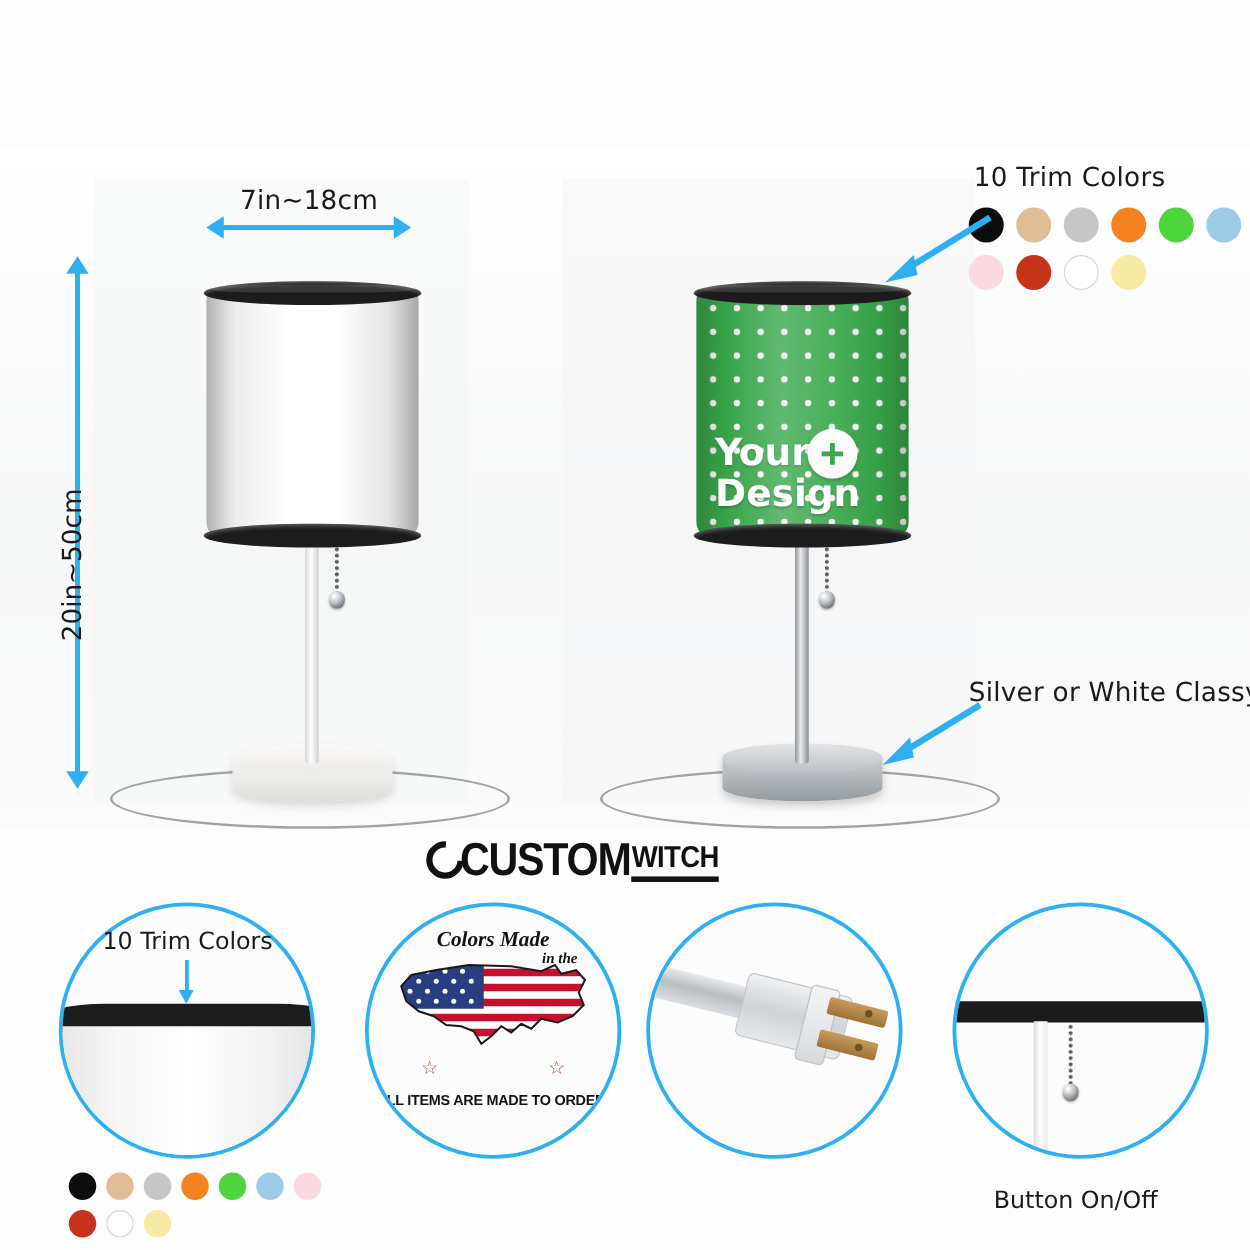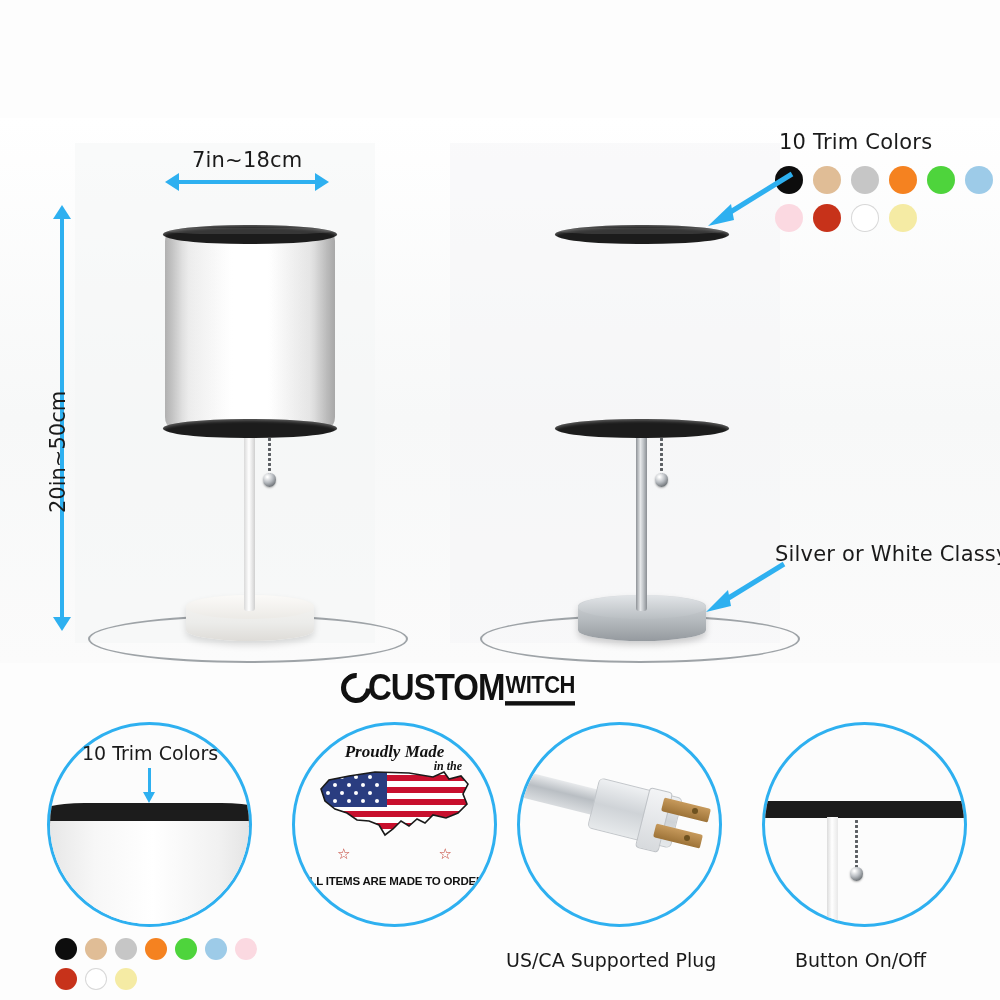--- a/index.html
+++ b/index.html
@@ -248,20 +248,31 @@
     <div class="lamp" style="left:552px; top:85px; width:180px; height:440px;">
 
       <div class="cord-ring" style="left:-72px; top:412px; width:320px; height:48px;"></div>
 
       <div class="base base-silver" style="left:26px; top:392px; width:128px; height:46px;">
         <div class="base-top base-top-silver"></div>
       </div>
 
       <div class="pole pole-silver" style="left:84px; top:222px; height:186px;"></div>
 
+      <div class="shade" style="left:5px; top:28px; width:170px; height:196px;">
+        <div class="shade-body green-body"></div>
+        <div class="dots"></div>
+        <div class="shade-gloss"></div>
+
+        <div class="design-text" style="left:15px; top:117px; font-size:30px;">Your</div>
+        <div class="plus-badge" style="left:89px; top:112px;">
+          <span>+</span>
+        </div>
+        <div class="design-text" style="left:15px; top:150px; font-size:30px;">Design</div>
+      </div>
 
       <div class="trim-top" style="left:3px; width:174px; top:22px;"></div>
       <div class="trim-bottom" style="left:3px; width:174px; bottom:auto; top:216px;"></div>
 
       <div class="chain" style="left:108px; top:234px; height:38px;"></div>
       <div class="chain-ball" style="left:103px; top:270px;"></div>
     </div>
 
     <div class="anno-label big" style="left:779px; top:12px;">10 Trim Colors</div>
 
@@ -314,21 +325,21 @@
       <div class="swatch" style="width: 22px; height: 22px; background: rgb(78, 212, 60);"></div>
       <div class="swatch" style="width: 22px; height: 22px; background: rgb(157, 203, 232);"></div>
       <div class="swatch" style="width: 22px; height: 22px; background: rgb(251, 217, 225);"></div>
       <div class="swatch" style="width: 22px; height: 22px; background: rgb(199, 50, 26);"></div>
       <div class="swatch" style="width: 22px; height: 22px; background: rgb(255, 255, 255); box-shadow: rgb(216, 216, 216) 0px 0px 0px 1px inset;"></div>
       <div class="swatch" style="width: 22px; height: 22px; background: rgb(245, 235, 164);"></div>
     </div>
 
   <div class="feature-circle" style="left:292px; top:722px; width:205px; height:205px;">
     <div class="usa-inner">
-      <div class="usa-made">Proudly Made</div>
+      <div class="usa-made">Colors Made</div>
       <div class="usa-inthe">in the</div>
 
       <svg style="position:absolute; left:18px; top:38px; width:170px; height:80px;" viewBox="0 0 170 80">
         <defs>
           <clipPath id="usmap">
             <path d="M8,26 L16,17 L36,13 L62,9 L96,10 L120,14 L131,9 L136,16 L148,13 L155,21
                      L150,31 L154,41 L145,50 L133,55 L120,52 L112,60 L104,56 L96,63 L88,58
                      L80,66 L72,72 L66,62 L56,58 L44,57 L34,50 L22,46 L12,38 Z"></path>
           </clipPath>
         </defs>
@@ -381,21 +392,20 @@
 
   <div class="feature-circle" style="left:517px; top:722px; width:205px; height:205px;">
     <div class="plug-cord" style="left:-10px; top:58px; width:120px; height:26px; transform:rotate(14deg);"></div>
     <div class="plug-body" style="left:72px; top:62px; width:86px; height:52px; transform:rotate(14deg);"></div>
     <div class="plug-face" style="left:122px; top:64px; width:24px; height:62px; transform:rotate(14deg);"></div>
     <div class="plug-pin" style="left:142px; top:78px; width:48px; height:14px; transform:rotate(14deg);"></div>
     <div class="plug-pin-hole" style="left:172px; top:83px;"></div>
     <div class="plug-pin" style="left:134px; top:104px; width:48px; height:14px; transform:rotate(14deg);"></div>
     <div class="plug-pin-hole" style="left:164px; top:110px;"></div>
   </div>
-  <div class="feat-label" style="left:506px; top:949px;">US/CA Supported Plug</div>
 
   <div class="feature-circle" style="left:762px; top:722px; width:205px; height:205px;">
     <div class="co-trim" style="left:-10px; top:76px; width:225px; height:17px;"></div>
     <div class="co-pole" style="left:62px; top:92px; width:11px; height:120px;"></div>
     <div class="chain" style="left:90px; top:94px; height:50px;"></div>
     <div class="chain-ball" style="left:85px; top:142px;"></div>
   </div>
   <div class="feat-label" style="left:795px; top:949px;">Button On/Off</div>
 
 </div>

